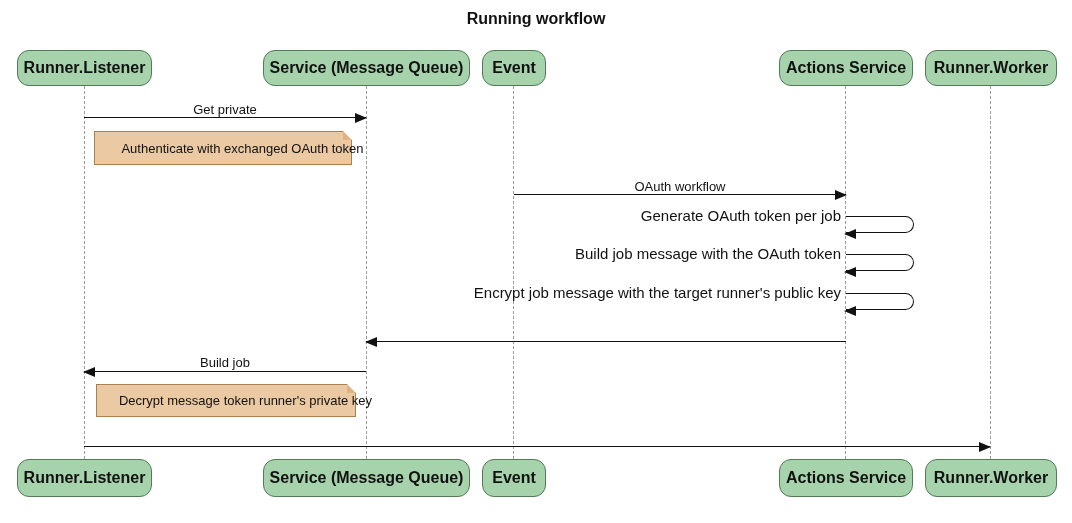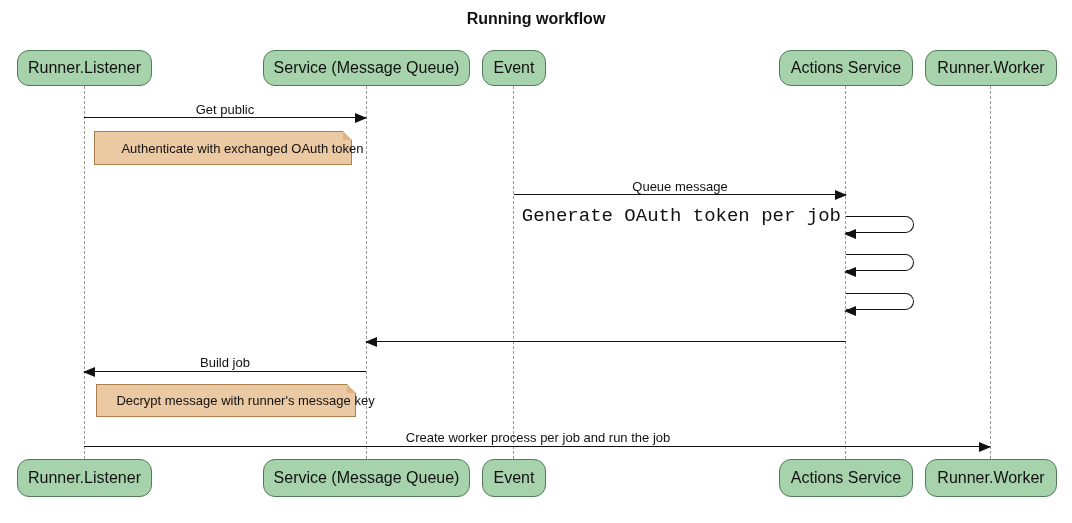--- a/index.html
+++ b/index.html
@@ -16,40 +16,40 @@
   html,body{margin:0;padding:0;background:var(--bg);}
   body{font-family:"Liberation Sans", sans-serif;color:var(--text);}
   .canvas{position:relative;width:1072px;height:523px;background:var(--bg);overflow:hidden;}
 
   .diagram-title{position:absolute;top:10px;left:0;width:1072px;text-align:center;
     font-size:16px;font-weight:bold;}
 
   .actor{position:absolute;height:36px;background:var(--actor-fill);
     border:1px solid var(--actor-border);border-radius:12px;
     display:flex;align-items:center;justify-content:center;
-    font-size:16px;white-space:nowrap;box-sizing:border-box;}
+    font-size:16px;white-space:nowrap;box-sizing:border-box;font-weight:bold;}
   .actor.bottom{height:38px;}
 
   .lifeline{position:absolute;top:86px;height:373px;width:0;
     border-left:1px dashed var(--lifeline);}
 
   .mline{position:absolute;height:0;border-top:1.5px solid var(--arrow);}
   .mline.right::after{content:'';position:absolute;right:-1px;top:-5px;width:0;height:0;
     border-left:12px solid var(--arrow);border-top:5px solid transparent;border-bottom:5px solid transparent;}
   .mline.left::before{content:'';position:absolute;left:-1px;top:-5px;width:0;height:0;
     border-right:12px solid var(--arrow);border-top:5px solid transparent;border-bottom:5px solid transparent;}
 
   .mlabel{position:absolute;transform:translateX(-50%);white-space:nowrap;
     font-size:13px;line-height:16px;}
 
   .selfloop{position:absolute;left:846px;width:68px;height:17px;box-sizing:border-box;
     border:1.5px solid var(--arrow);border-left:none;border-radius:0 10px 10px 0;}
   .selfloop::after{content:'';position:absolute;left:-2px;bottom:-7px;width:0;height:0;
     border-right:12px solid var(--arrow);border-top:5px solid transparent;border-bottom:5px solid transparent;}
-  .selflabel{position:absolute;right:231px;white-space:nowrap;font-size:19px;line-height:16px;text-align:right;font-family:Liberation Mono, monospace;}
+  .selflabel{position:absolute;right:231px;white-space:nowrap;font-size:15px;line-height:16px;text-align:right;}
 
   .note{position:absolute;background:var(--note-fill);border:1px solid var(--note-border);
     box-sizing:border-box;display:flex;align-items:center;justify-content:center;
     font-size:13px;white-space:nowrap;padding-left:39px;}
   .note .fold-cut{position:absolute;top:-1px;right:-1px;width:0;height:0;
     border-top:9px solid var(--bg);border-left:9px solid transparent;}
   .note .fold-flap{position:absolute;top:-1px;right:-1px;width:9px;height:9px;
     background:var(--note-fold);clip-path:polygon(0 0,100% 100%,0 100%);}
 </style>
 </head>
@@ -64,51 +64,52 @@
   <div class="lifeline" style="left:513px"></div>
   <div class="lifeline" style="left:845px"></div>
   <div class="lifeline" style="left:990px"></div>
 
   <div class="actor" style="left:17px;top:50px;width:135px">Runner.Listener</div>
   <div class="actor" style="left:263px;top:50px;width:207px">Service (Message Queue)</div>
   <div class="actor" style="left:482px;top:50px;width:64px">Event</div>
   <div class="actor" style="left:779px;top:50px;width:134px">Actions Service</div>
   <div class="actor" style="left:925px;top:50px;width:132px">Runner.Worker</div>
 
-  <div class="mlabel" style="left:225px;top:102px">Get public</div>
+  <div class="mlabel" style="left:225px;top:102px">Get private</div>
   <div class="mline right" style="left:84px;top:117px;width:282px"></div>
 
   <div class="note" style="left:94px;top:131px;width:258px;height:34px">
     <span>Authenticate with exchanged OAuth token</span>
     <span class="fold-flap"></span>
     <span class="fold-cut"></span>
   </div>
 
-  <div class="mlabel" style="left:680px;top:179px">Queue message</div>
+  <div class="mlabel" style="left:680px;top:179px">OAuth workflow</div>
   <div class="mline right" style="left:514px;top:194px;width:332px"></div>
 
   <div class="selflabel" style="top:208px">Generate OAuth token per job</div>
   <div class="selfloop" style="top:216px"></div>
 
+  <div class="selflabel" style="top:246px">Build job message with the OAuth token</div>
   <div class="selfloop" style="top:254px"></div>
 
+  <div class="selflabel" style="top:285px">Encrypt job message with the target runner's public key</div>
   <div class="selfloop" style="top:293px"></div>
 
   <div class="mline left" style="left:366px;top:341px;width:480px"></div>
 
   <div class="mlabel" style="left:225px;top:355px">Build job</div>
   <div class="mline left" style="left:84px;top:371px;width:282px"></div>
 
   <div class="note" style="left:96px;top:384px;width:260px;height:33px">
-    <span>Decrypt message with runner's message key</span>
+    <span>Decrypt message token runner's private key</span>
     <span class="fold-flap"></span>
     <span class="fold-cut"></span>
   </div>
 
-  <div class="mlabel" style="left:538px;top:430px">Create worker process per job and run the job</div>
   <div class="mline right" style="left:84px;top:446px;width:906px"></div>
 
   <div class="actor bottom" style="left:17px;top:459px;width:135px">Runner.Listener</div>
   <div class="actor bottom" style="left:263px;top:459px;width:207px">Service (Message Queue)</div>
   <div class="actor bottom" style="left:482px;top:459px;width:64px">Event</div>
   <div class="actor bottom" style="left:779px;top:459px;width:134px">Actions Service</div>
   <div class="actor bottom" style="left:925px;top:459px;width:132px">Runner.Worker</div>
 
 </div>
 

